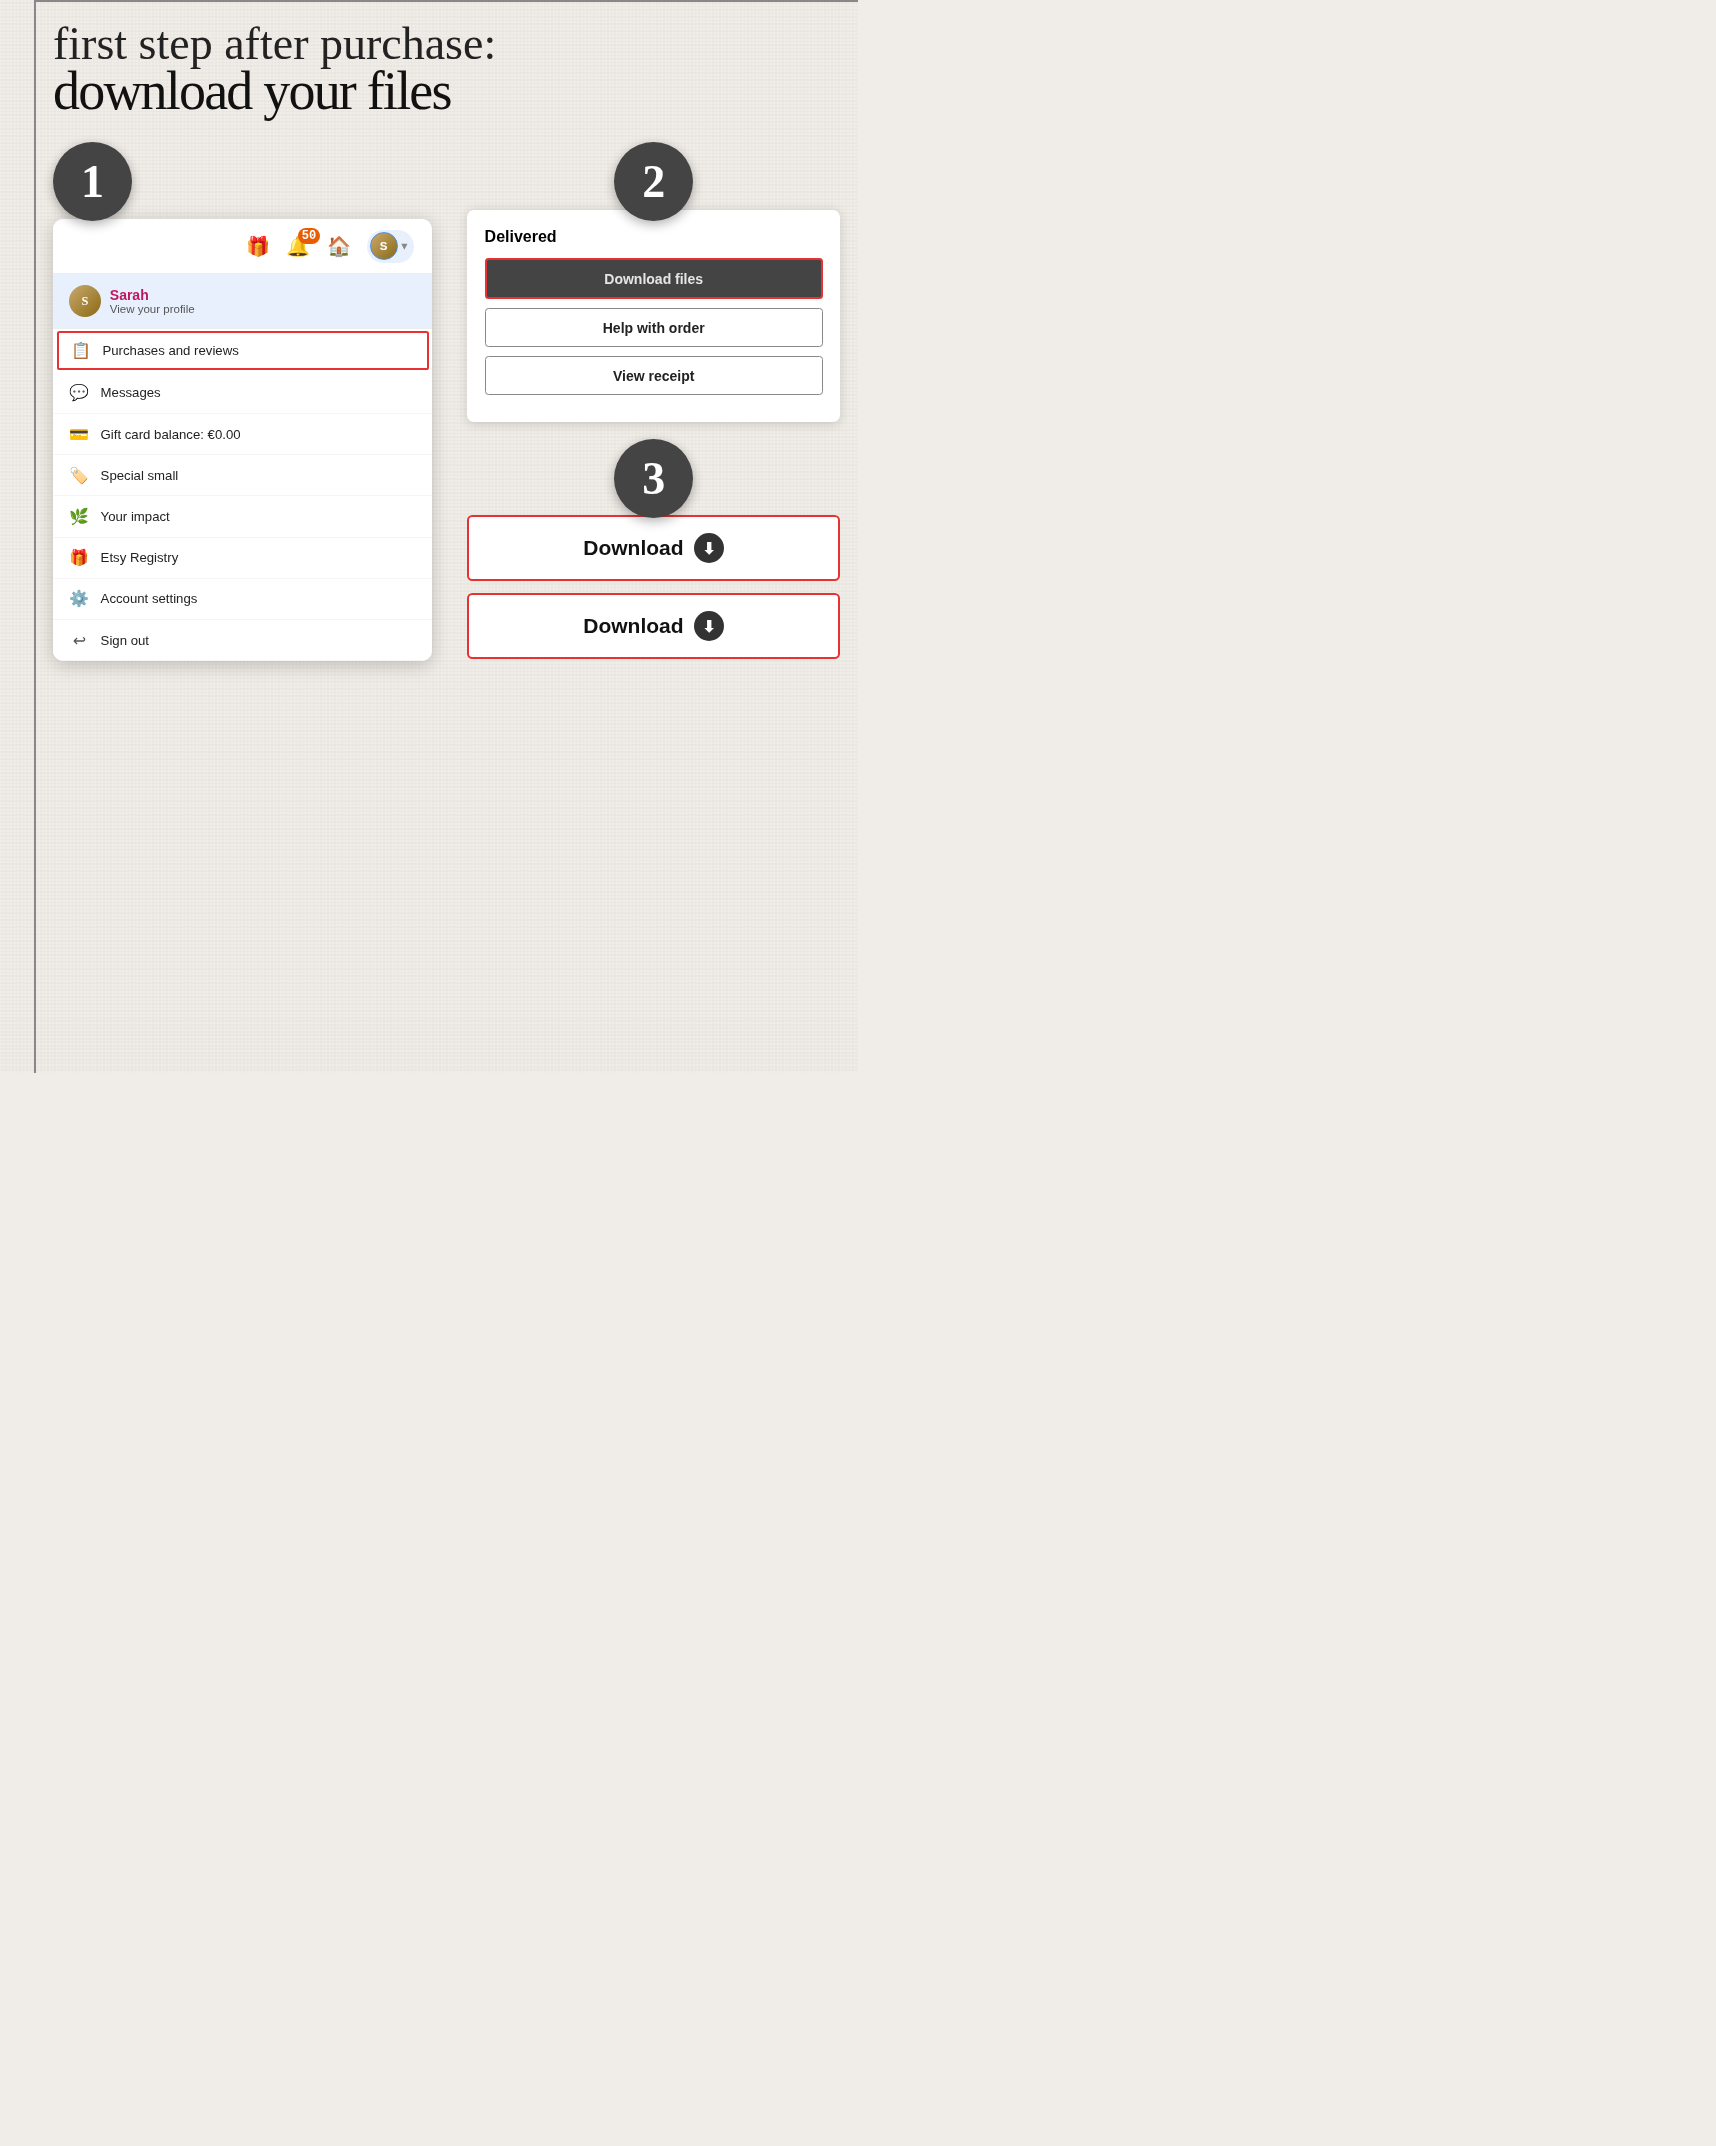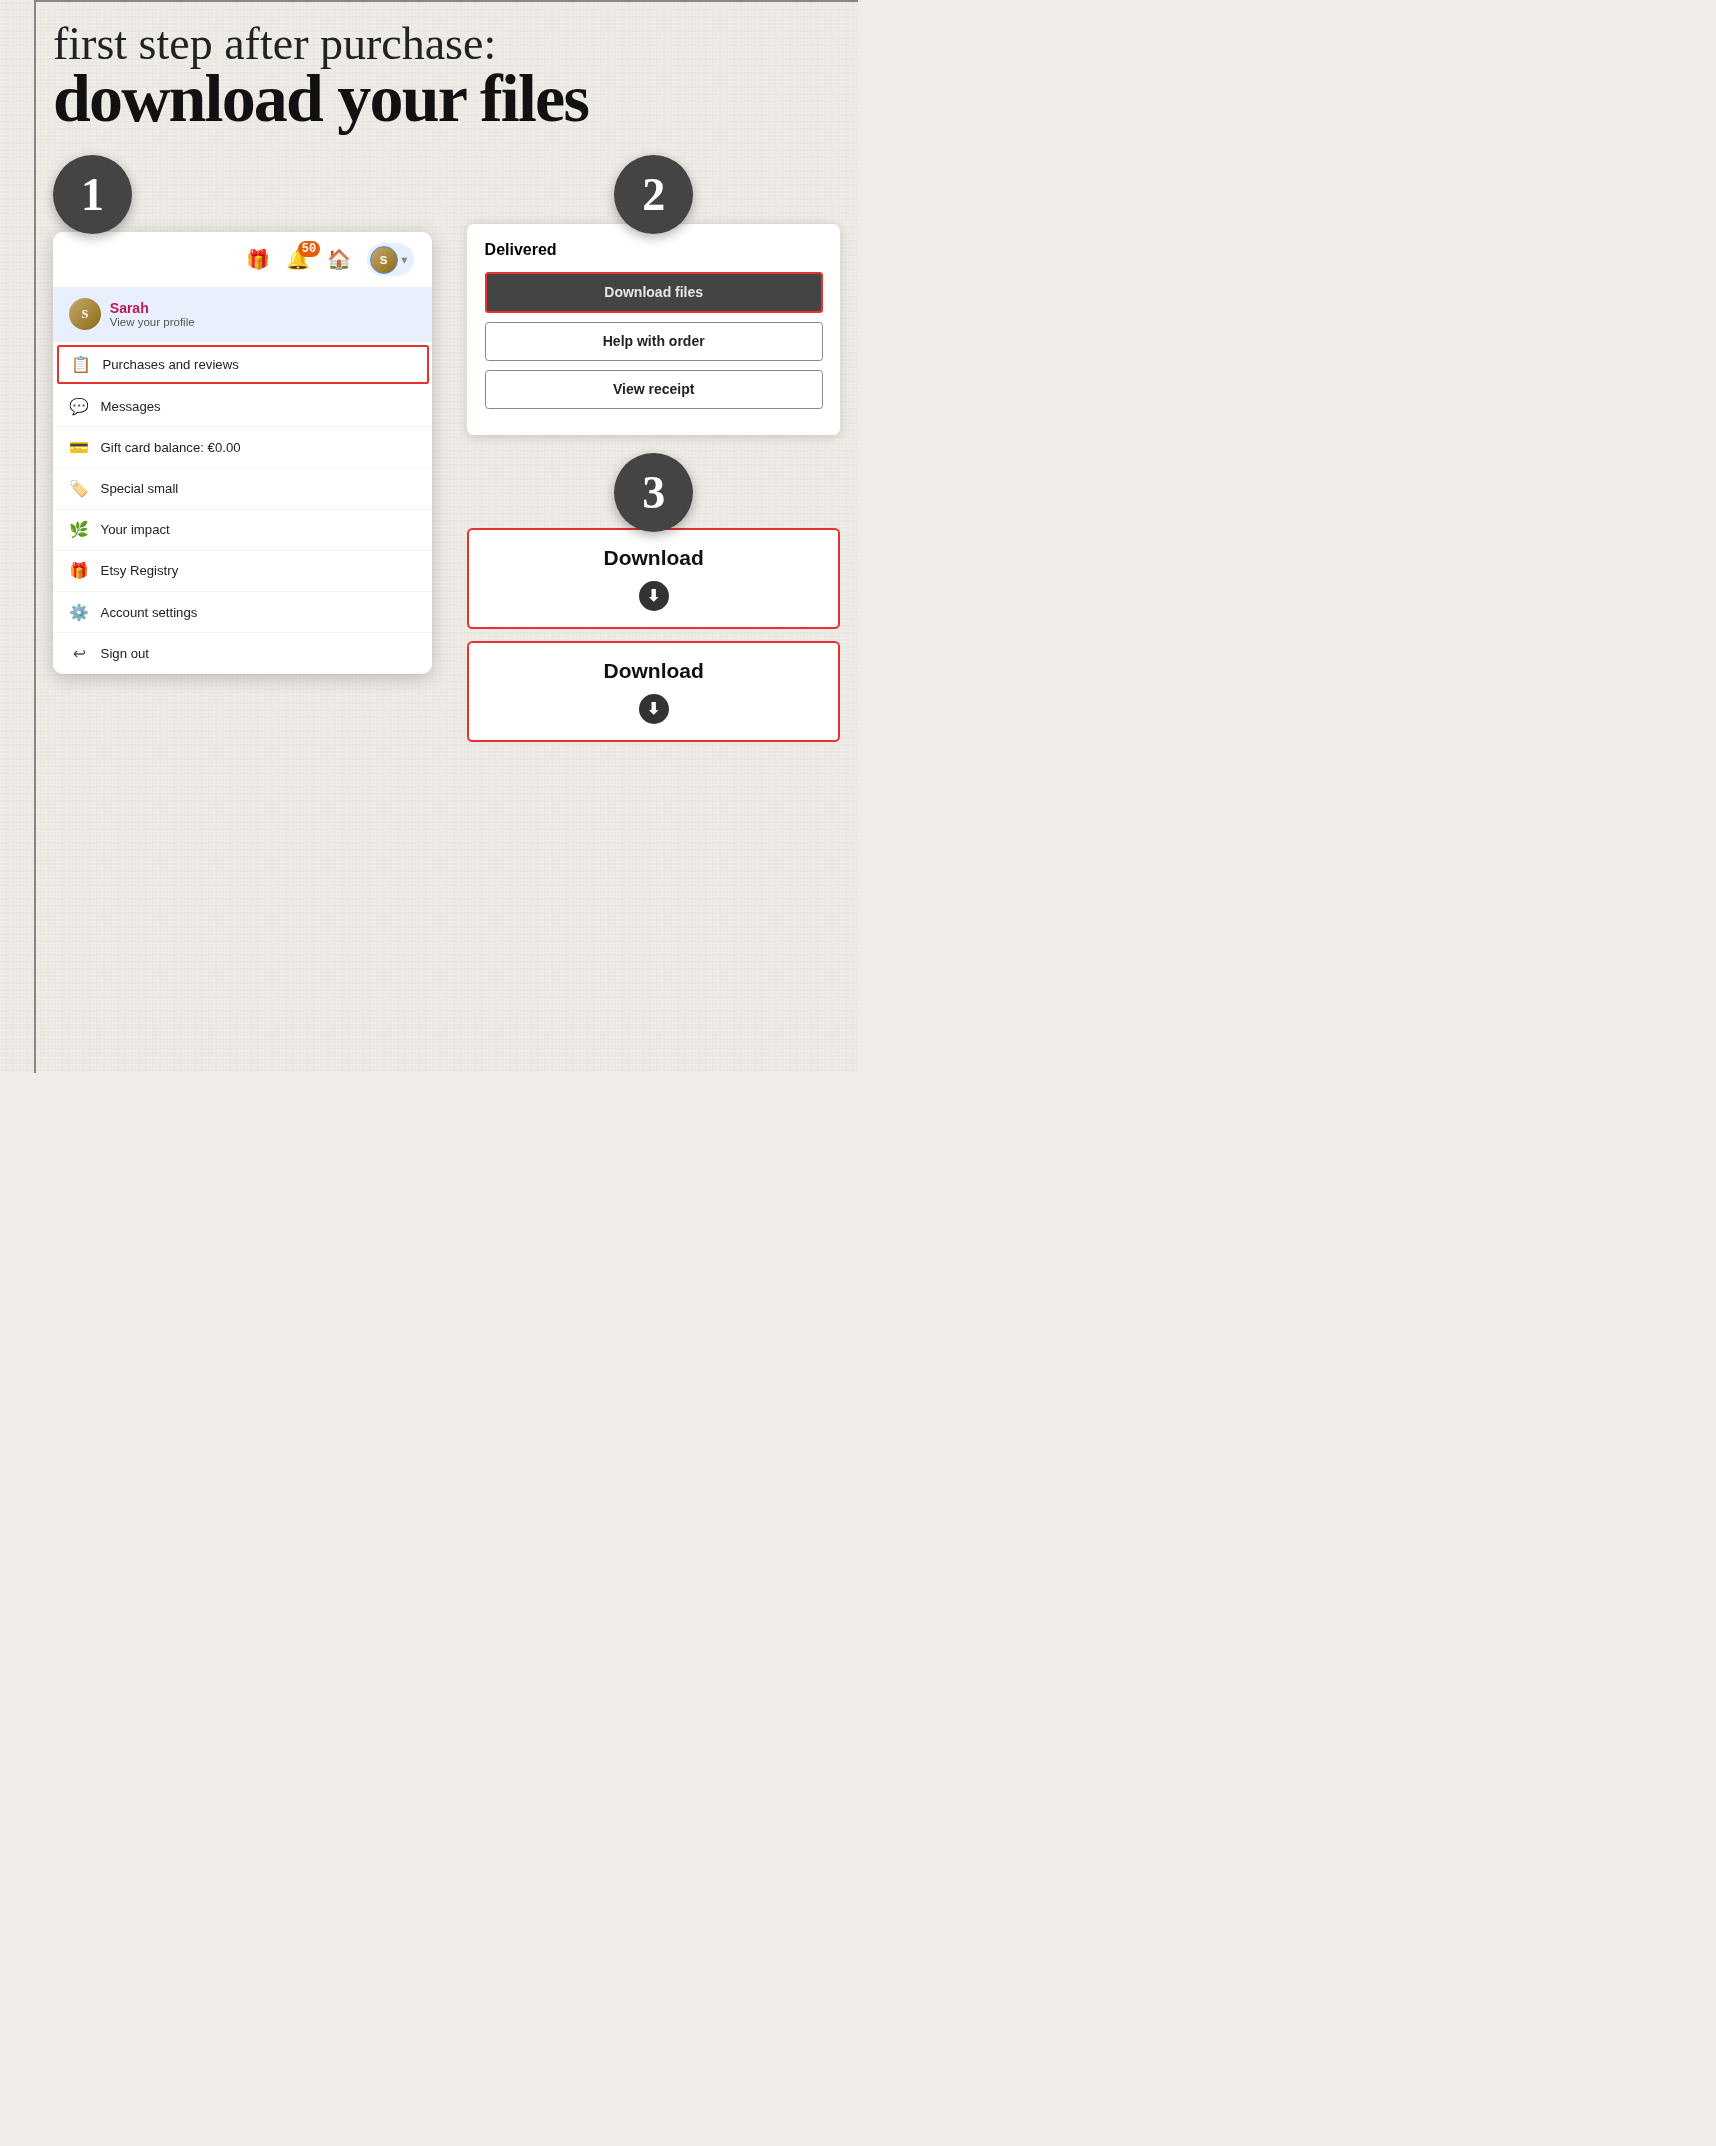--- a/index.html
+++ b/index.html
@@ -71,22 +71,22 @@
       font-size: 46px;
       color: #222;
       line-height: 1.1;
       margin-top: 10.6px;
       font-weight: normal;
     }
 
     
     .main-title {
       font-family: 'Times New Roman', Times, serif;
-      font-size: 68px;
-      font-weight: 700;
+      font-size: 54px;
+      font-weight: 400;
       color: #111;
       line-height: 0.95;
       margin-top: -4.4px;
       letter-spacing: -1.8px;
     }
 
     
     .subtitle-section {
       margin-top: 19.4px;
       max-width: 759px;
@@ -350,21 +350,20 @@
       background: white;
       font-family: Arial, sans-serif;
       font-size: 21px;
       font-weight: bold;
       color: #111;
       cursor: pointer;
       display: flex;
       align-items: center;
       justify-content: center;
       gap: 10.6px;
-      flex-direction: column;
     }
 
     .download-icon {
       width: 30px;
       height: 30px;
       background: #333;
       border-radius: 50%;
       display: inline-flex;
       align-items: center;
       justify-content: center;

